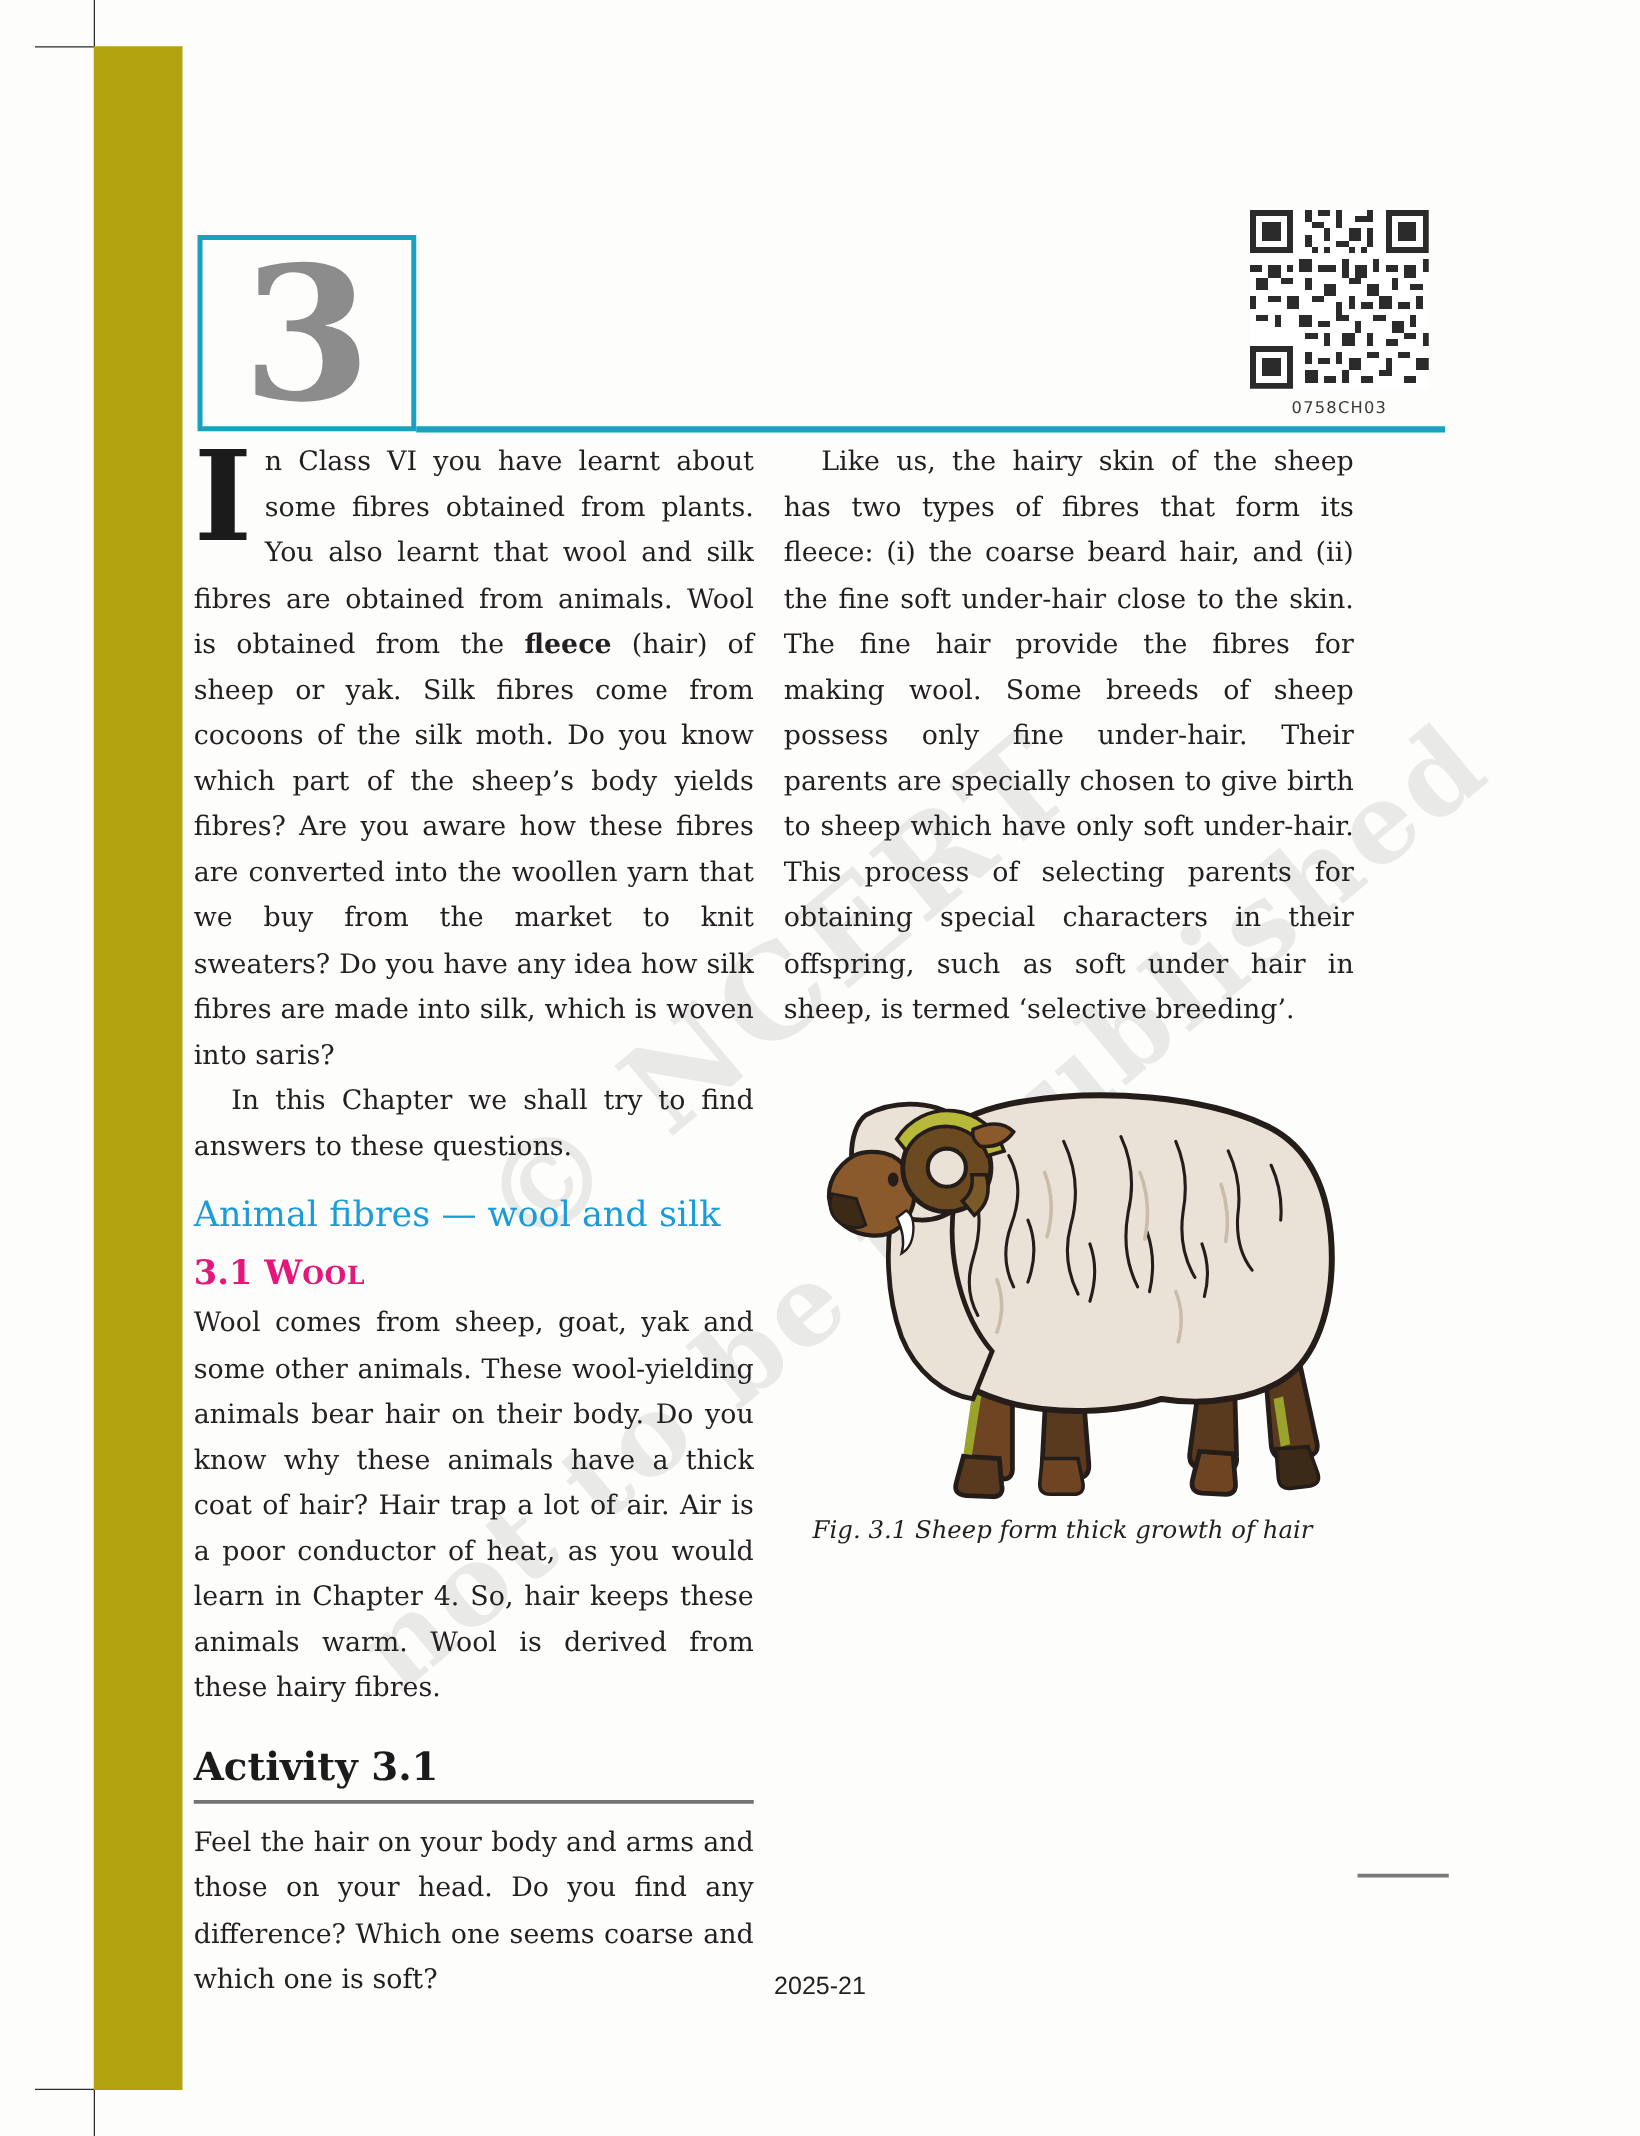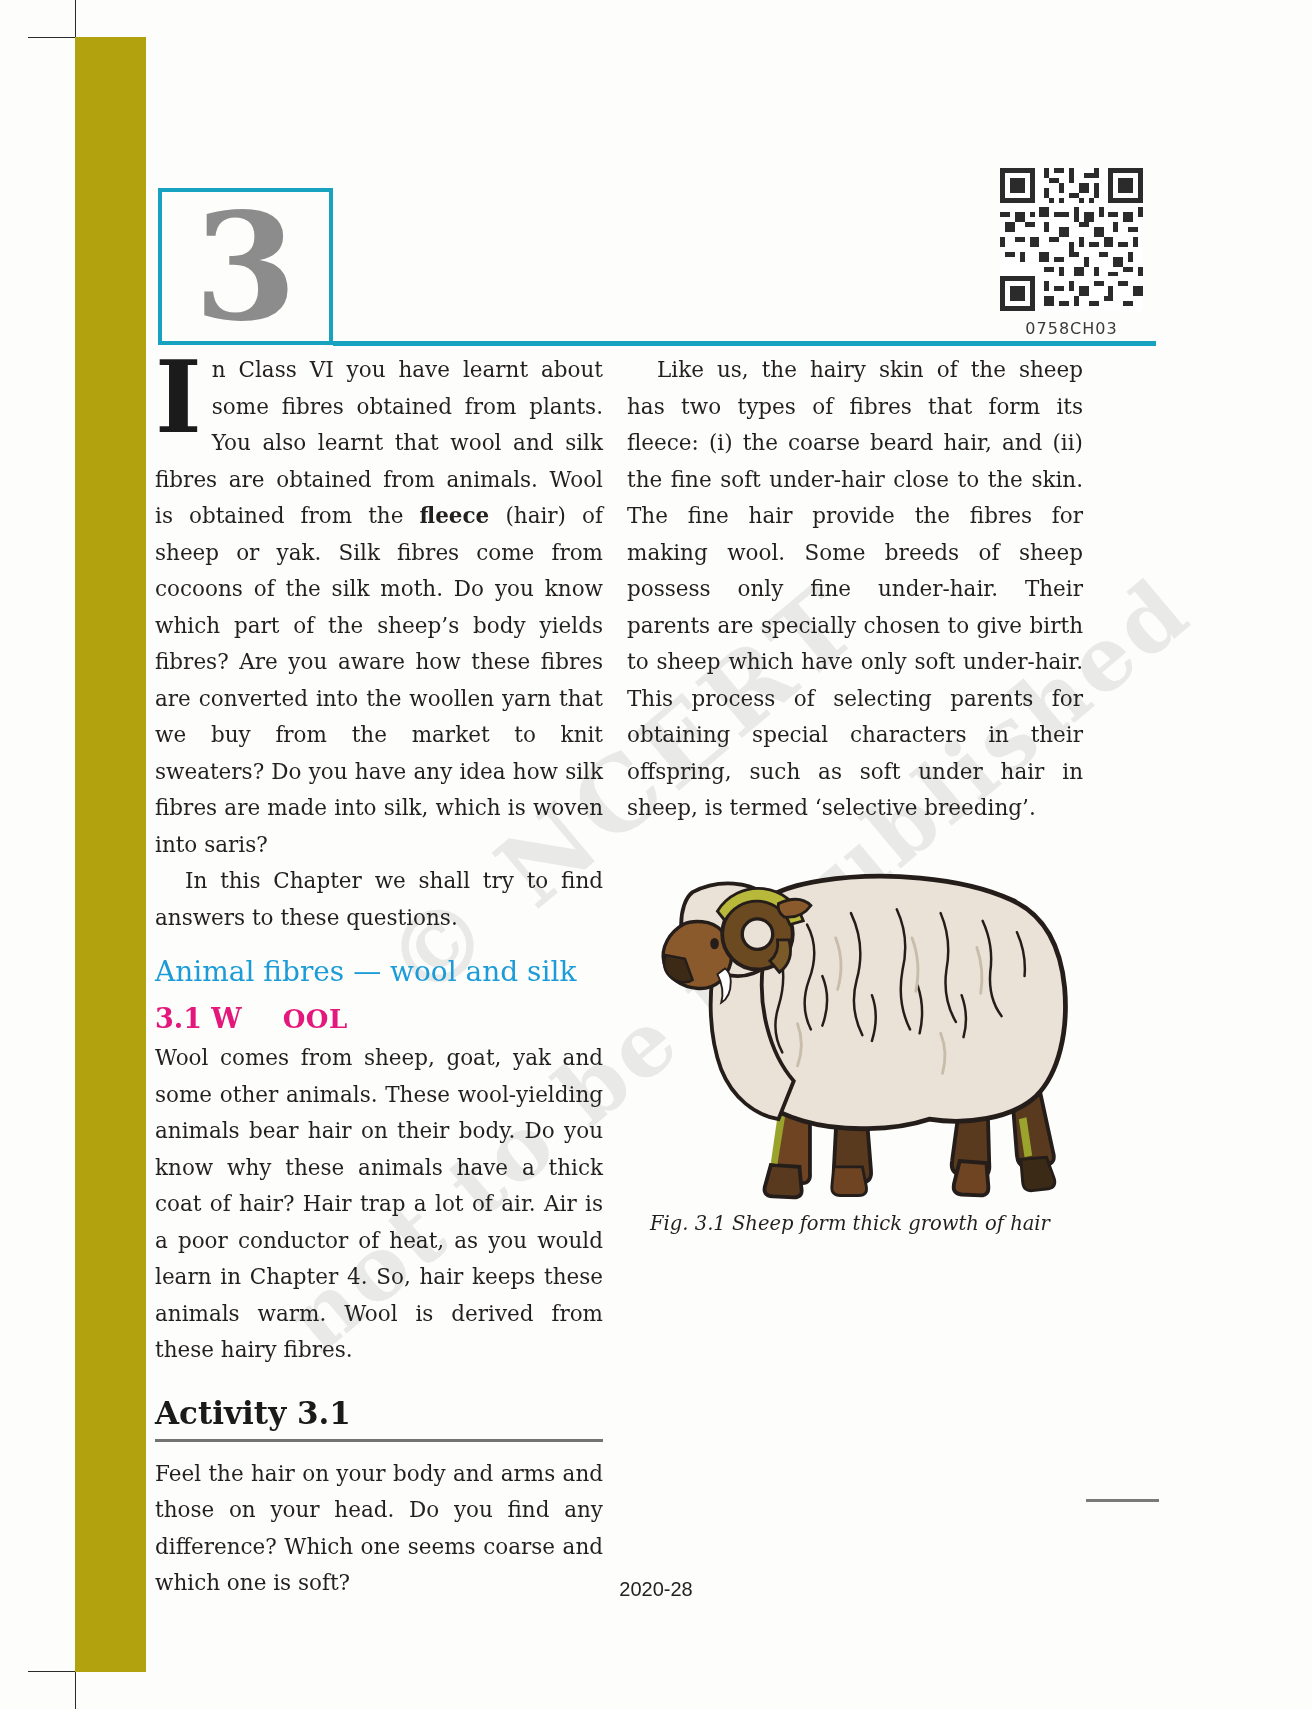--- a/index.html
+++ b/index.html
@@ -27,21 +27,21 @@
   }
   .chapter-title{
     position:absolute;left:372px;top:246px;
     font-family:"DejaVu Serif", serif;font-weight:bold;
     font-size:46px;color:#ab9b1d;letter-spacing:.5px;
   }
   .teal-rule{position:absolute;left:333px;top:341px;width:823px;height:5px;background:#17a2bf;}
   .qr-wrap{position:absolute;left:1000px;top:168px;width:143px;text-align:center;}
   .qr-label{
     margin-top:4px;font-family:"DejaVu Sans", sans-serif;
-    font-size:16px;color:#3a3a3a;letter-spacing:1px;
+    font-size:13px;color:#3a3a3a;letter-spacing:1px;
   }
   
   .watermark{
     position:absolute;z-index:0;color:rgba(110,110,110,.14);
     font-family:"DejaVu Serif", serif;font-weight:bold;white-space:nowrap;
     transform:rotate(-40deg);transform-origin:left center;pointer-events:none;
   }
   .wm1{left:400px;top:920px;font-size:100px;letter-spacing:6px;}
   .wm2{left:300px;top:1280px;font-size:88px;letter-spacing:4px;}
   
@@ -55,21 +55,21 @@
     padding:6px 10px 0 0;color:#1b1b1b;
   }
   h2.blue{
     margin:20px 0 8px 0;font-size:28px;line-height:32px;
     color:#1b9cd8;font-weight:normal;text-align:left;
   }
   h3.pink{
     margin:16px 0 6px 0;font-size:27px;line-height:30px;
     color:#e4187c;font-weight:bold;text-align:left;
   }
-  h3.pink .sc{font-size:26px;letter-spacing:.5px;margin-left:41px;}
+  h3.pink .sc{font-size:20px;letter-spacing:.5px;}
   .activity-head{
     margin:26px 0 14px 0;padding-bottom:8px;
     font-size:31px;font-weight:bold;color:#1b1b1b;text-align:left;
     border-bottom:3px solid #737373;
   }
   
   figure.sheep{margin:6px 0 0 -12px;width:470px;text-align:center;}
   figcaption{
     font-size:19.5px;line-height:26px;font-style:italic;margin-top:2px;text-align:center;
   }
@@ -274,15 +274,15 @@
 
         <path d="M160,74 q22,-10 34,2 q-10,14 -28,12 q-8,-6 -6,-14 z" fill="#8a5a2c" stroke="#241d1a" stroke-width="3"></path>
       </svg>
       <figcaption><span class="fig-label">Fig. 3.1</span><span>  Sheep form thick growth of hair</span></figcaption>
     </figure>
 
   </div>
 
   <div class="continuation-rule"></div>
 
-  <div class="footer">2020-28</div>
+  <div class="footer">2025-21</div>
 
 </div>
 
 </body></html>

